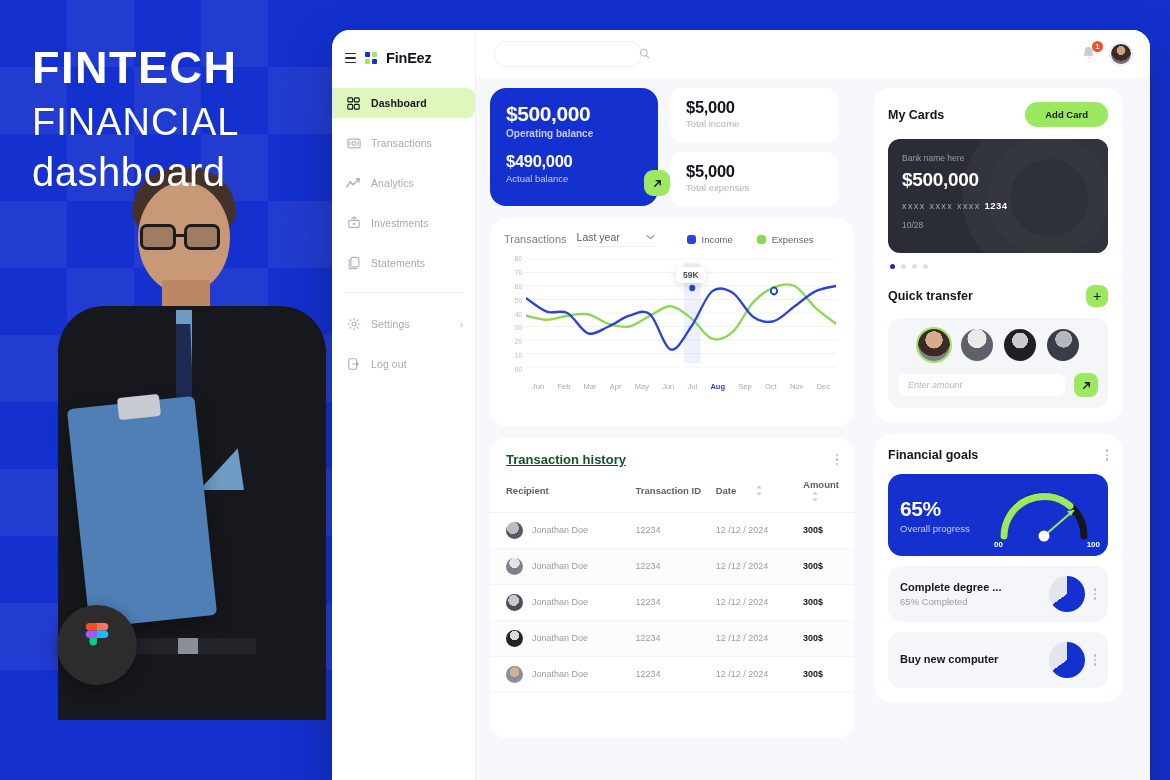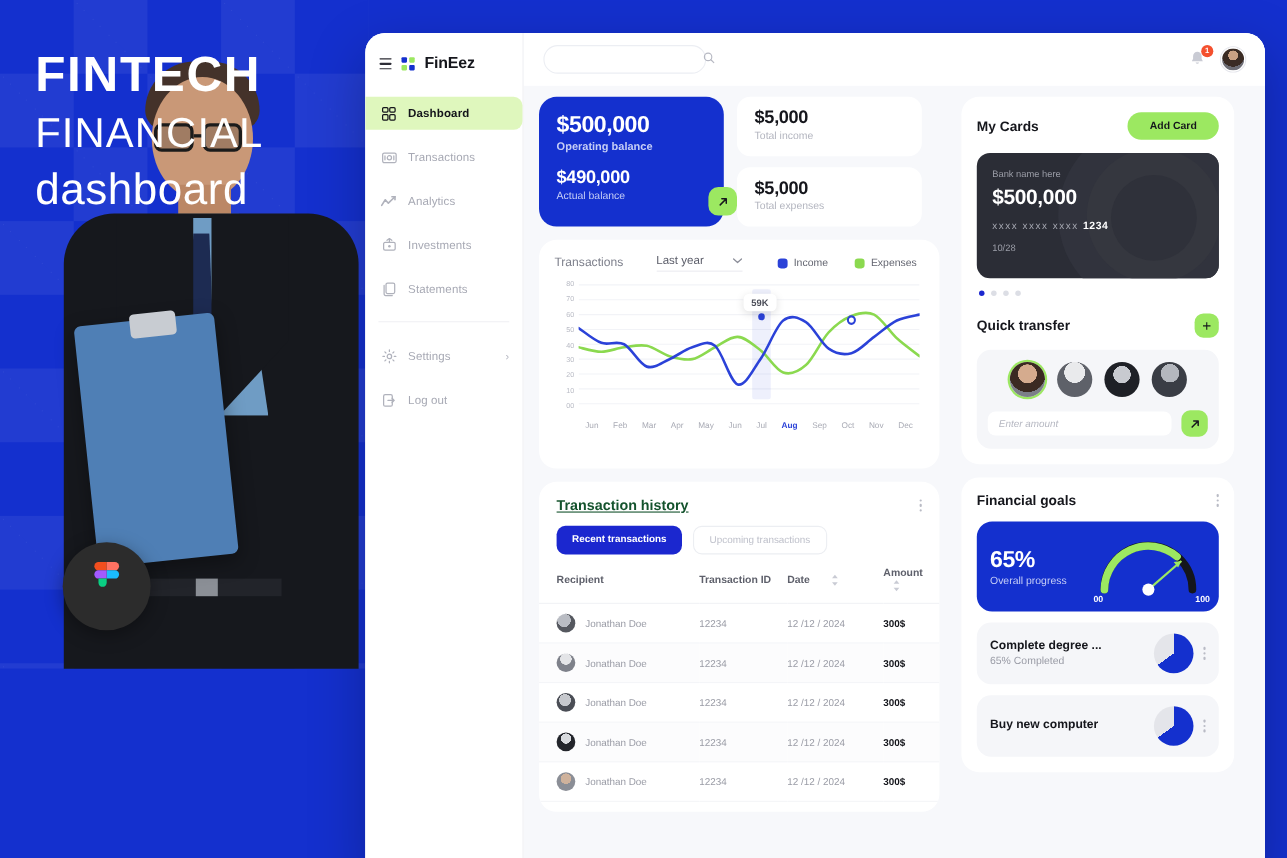--- a/index.html
+++ b/index.html
@@ -5,21 +5,21 @@
   * { box-sizing: border-box; margin: 0; padding: 0; }
   html, body { width: 1170px; height: 780px; overflow: hidden; }
   body {
     font-family: "Liberation Sans", sans-serif;
     background: #1430CE;
     position: relative;
   }
 
   
   .promo {
-    position: absolute; left: 0; top: 0; width: 335px; height: 608px;
+    position: absolute; left: 0; top: 0; width: 335px; height: 720px;
     background: #1430CE; overflow: hidden;
   }
   .promo-checks {
     position: absolute; inset: 0;
     background-image:
       linear-gradient(45deg, rgba(255,255,255,0.06) 25%, transparent 25%, transparent 75%, rgba(255,255,255,0.06) 75%),
       linear-gradient(45deg, rgba(255,255,255,0.06) 25%, transparent 25%, transparent 75%, rgba(255,255,255,0.06) 75%);
     background-size: 134px 134px;
     background-position: 0 0, 67px 67px;
   }
@@ -183,21 +183,21 @@
   
   .chart-card {
     background:#fff; border-radius:16px; margin-top:12px; padding: 13px 14px 10px 14px;
     height: 208px; position:relative;
   }
   .chart-head { display:flex; align-items:center; gap:10px; }
   .chart-title { font-size:11px; color:#7e808c; }
   .chart-select {
     display:flex; align-items:center; gap:22px; font-size:10.5px; color:#5b5d69;
     border-bottom:1px solid #ececf1; padding-bottom:3px; min-width:78px;
-    justify-content:space-between; cursor:pointer;margin-left:20px;
+    justify-content:space-between; cursor:pointer;
   }
   .legend { display:flex; gap:24px; margin-left:22px; align-items:flex-start;}
   .lg { display:flex; align-items:center; gap:6px; font-size:9.5px; color:#636570; }
   .lg i { width:9px; height:9px; border-radius:3px; display:block; }
 
   .plot { position:relative; margin-top:8px; height: 132px; }
   .ylab {
     position:absolute; left:0; top:0; width:18px; height:118px;
     display:flex; flex-direction:column; justify-content:space-between;
     font-size:6.5px; color:#b9bbc5; text-align:right;
@@ -578,24 +578,20 @@
         </div>
 
         <div class="hist-card">
           <div class="hist-head">
             <div class="hist-title">Transaction history</div>
             <div class="kebab">
                 <i></i>
                 <i></i>
                 <i></i>
               </div>
-          </div>
-          <div class="tabs">
-            <div class="tab sel">Recent transactions</div>
-            <div class="tab unsel">Upcoming  transactions</div>
           </div>
 
           <table>
             <thead>
                 <tr>
               <th style="width:40%">Recipient</th>
               <th style="width:22%">Transaction ID</th>
               <th style="width:24%">
                 <span>Date</span>
                 <span class="sort">

